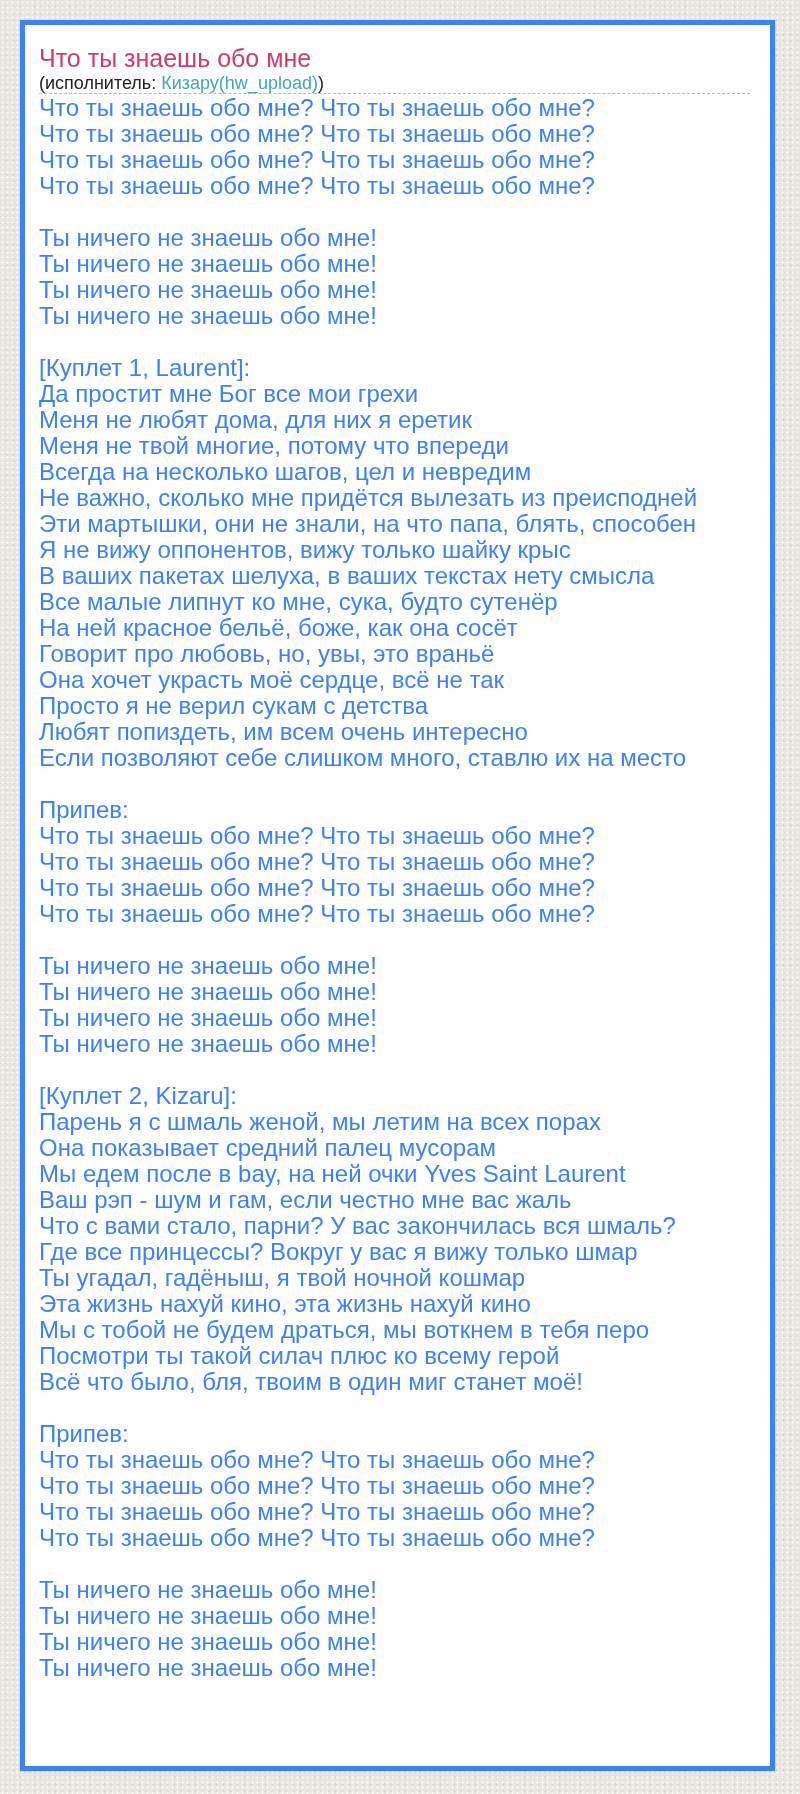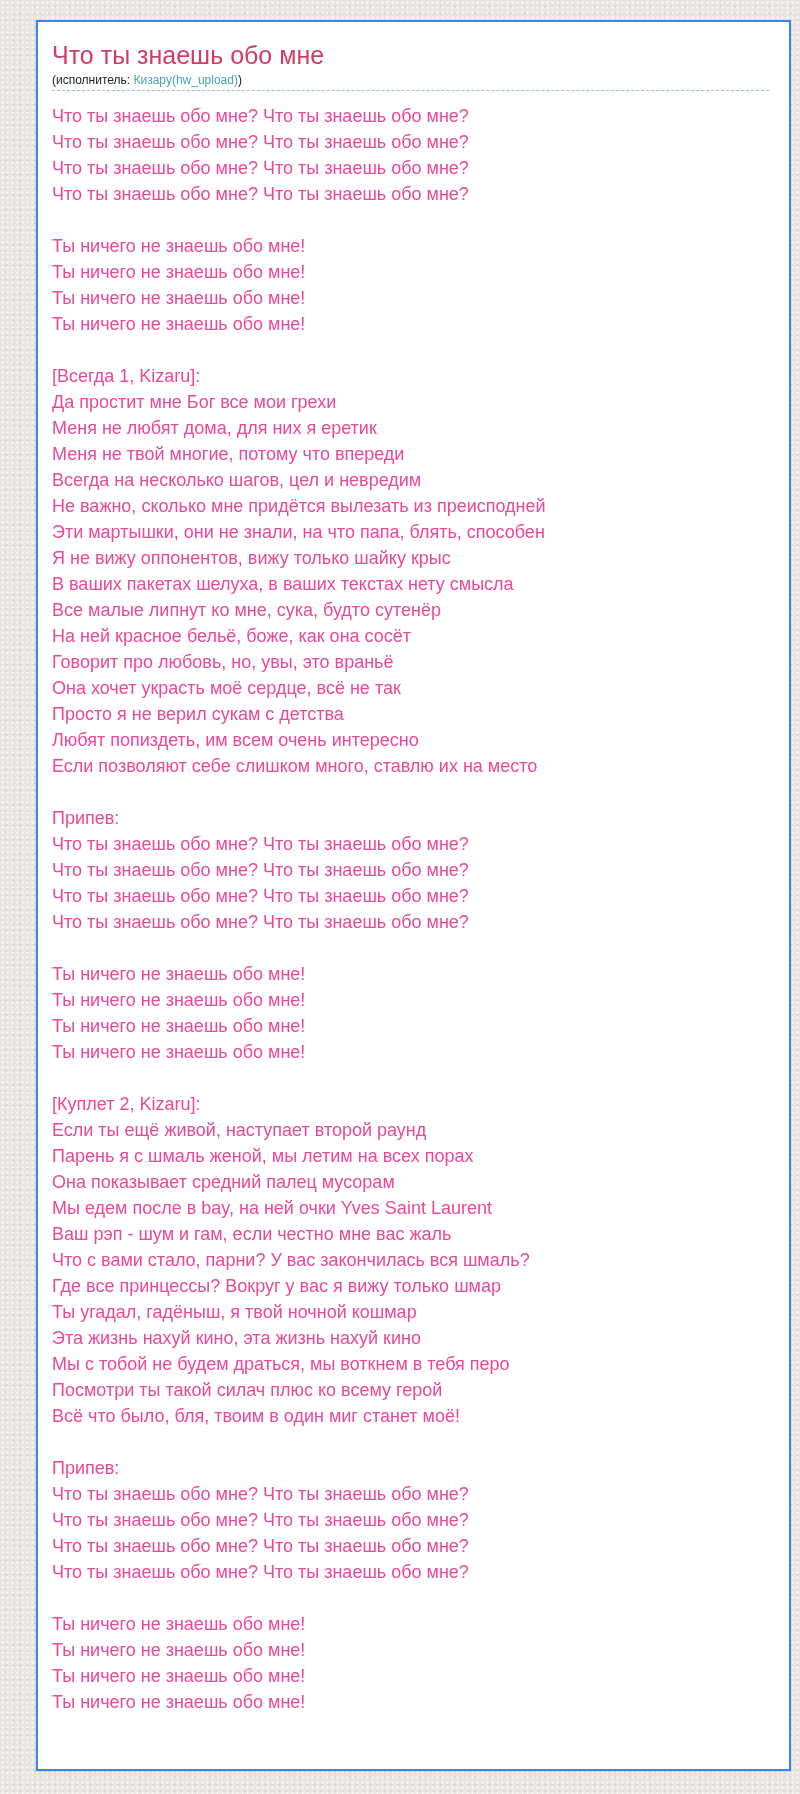--- a/index.html
+++ b/index.html
@@ -14,56 +14,56 @@
     background-color: #e9e6e1;
     background-image:
       radial-gradient(rgba(255,255,255,0.65) 1px, transparent 1.3px),
       radial-gradient(rgba(176,170,162,0.28) 1px, transparent 1.3px);
     background-size: 5px 5px, 7px 7px;
     background-position: 0 0, 3px 3px;
     overflow: hidden;
   }
   .card {
     position: absolute;
-    left: 36px;
+    left: 20px;
     top: 20px;
     width: 755px;
     height: 1751px;
     box-sizing: border-box;
     background: #ffffff;
-    border: 2px solid #3b82f6;
+    border: 5px solid #3b82f6;
     box-shadow: 0 1px 3px rgba(0,0,0,0.10);
   }
   .card-inner {
     padding: 18px 20px 0 14px;
   }
   .song-title {
     margin: 0;
     font-size: 25px;
     line-height: 30px;
     font-weight: 400;
     color: #d43a67;
   }
   .subtitle {
-    font-size: 12px;
+    font-size: 18px;
     line-height: 20px;
     color: #222222;
     border-bottom: 1px dashed #a3bcc9;
     padding-bottom: 0;
   }
   .artist-link {
     color: #43a7b2;
     text-decoration: none;
     cursor: pointer;
   }
   .lyrics {
-    margin-top: 12px;
-    font-size: 18px;
+    margin-top: 1px;
+    font-size: 24px;
     line-height: 26px;
-    color: #ec4899;
+    color: #3b82f6;
   }
   .line {
     height: 26px;
     white-space: nowrap;
   }
   .line.blank {
     height: 26px;
   }
 </style>
 </head>
@@ -79,21 +79,21 @@
         <div class="line">Что ты знаешь обо мне? Что ты знаешь обо мне?</div>
         <div class="line">Что ты знаешь обо мне? Что ты знаешь обо мне?</div>
         <div class="line">Что ты знаешь обо мне? Что ты знаешь обо мне?</div>
         <div class="line">Что ты знаешь обо мне? Что ты знаешь обо мне?</div>
         <div class="line blank"></div>
         <div class="line">Ты ничего не знаешь обо мне!</div>
         <div class="line">Ты ничего не знаешь обо мне!</div>
         <div class="line">Ты ничего не знаешь обо мне!</div>
         <div class="line">Ты ничего не знаешь обо мне!</div>
         <div class="line blank"></div>
-        <div class="line">[Всегда 1, Kizaru]:</div>
+        <div class="line">[Куплет 1, Laurent]:</div>
         <div class="line">Да простит мне Бог все мои грехи</div>
         <div class="line">Меня не любят дома, для них я еретик</div>
         <div class="line">Меня не твой многие, потому что впереди</div>
         <div class="line">Всегда на несколько шагов, цел и невредим</div>
         <div class="line">Не важно, сколько мне придётся вылезать из преисподней</div>
         <div class="line">Эти мартышки, они не знали, на что папа, блять, способен</div>
         <div class="line">Я не вижу оппонентов, вижу только шайку крыс</div>
         <div class="line">В ваших пакетах шелуха, в ваших текстах нету смысла</div>
         <div class="line">Все малые липнут ко мне, сука, будто сутенёр</div>
         <div class="line">На ней красное бельё, боже, как она сосёт</div>
@@ -108,21 +108,20 @@
         <div class="line">Что ты знаешь обо мне? Что ты знаешь обо мне?</div>
         <div class="line">Что ты знаешь обо мне? Что ты знаешь обо мне?</div>
         <div class="line">Что ты знаешь обо мне? Что ты знаешь обо мне?</div>
         <div class="line blank"></div>
         <div class="line">Ты ничего не знаешь обо мне!</div>
         <div class="line">Ты ничего не знаешь обо мне!</div>
         <div class="line">Ты ничего не знаешь обо мне!</div>
         <div class="line">Ты ничего не знаешь обо мне!</div>
         <div class="line blank"></div>
         <div class="line">[Куплет 2, Kizaru]:</div>
-        <div class="line">Если ты ещё живой, наступает второй раунд</div>
         <div class="line">Парень я с шмаль женой, мы летим на всех порах</div>
         <div class="line">Она показывает средний палец мусорам</div>
         <div class="line">Мы едем после в bay, на ней очки Yves Saint Laurent</div>
         <div class="line">Ваш рэп - шум и гам, если честно мне вас жаль</div>
         <div class="line">Что с вами стало, парни? У вас закончилась вся шмаль?</div>
         <div class="line">Где все принцессы? Вокруг у вас я вижу только шмар</div>
         <div class="line">Ты угадал, гадёныш, я твой ночной кошмар</div>
         <div class="line">Эта жизнь нахуй кино, эта жизнь нахуй кино</div>
         <div class="line">Мы с тобой не будем драться, мы воткнем в тебя перо</div>
         <div class="line">Посмотри ты такой силач плюс ко всему герой</div>

